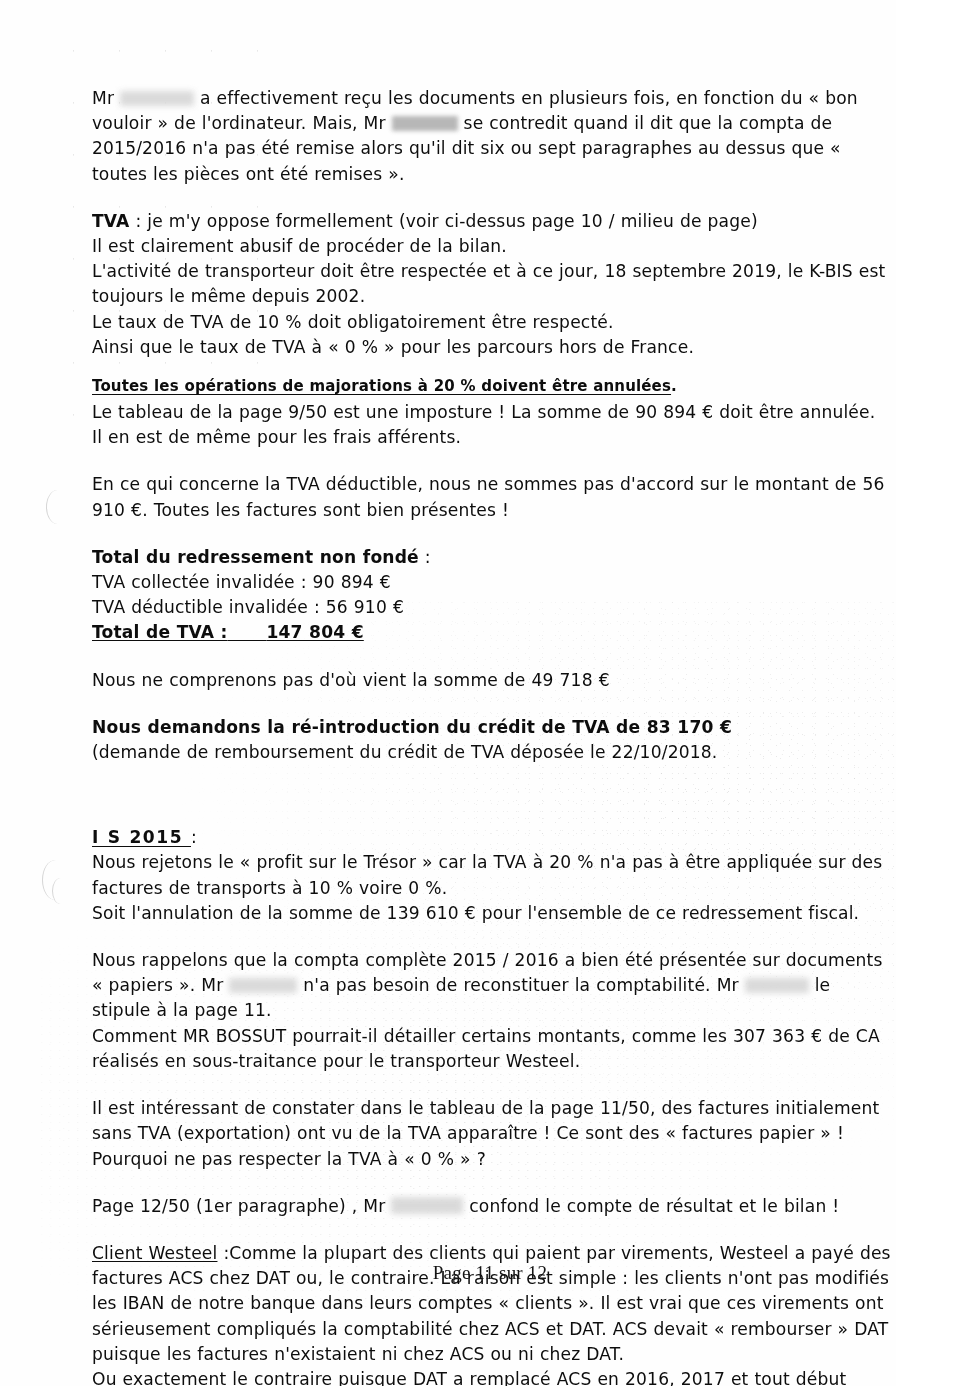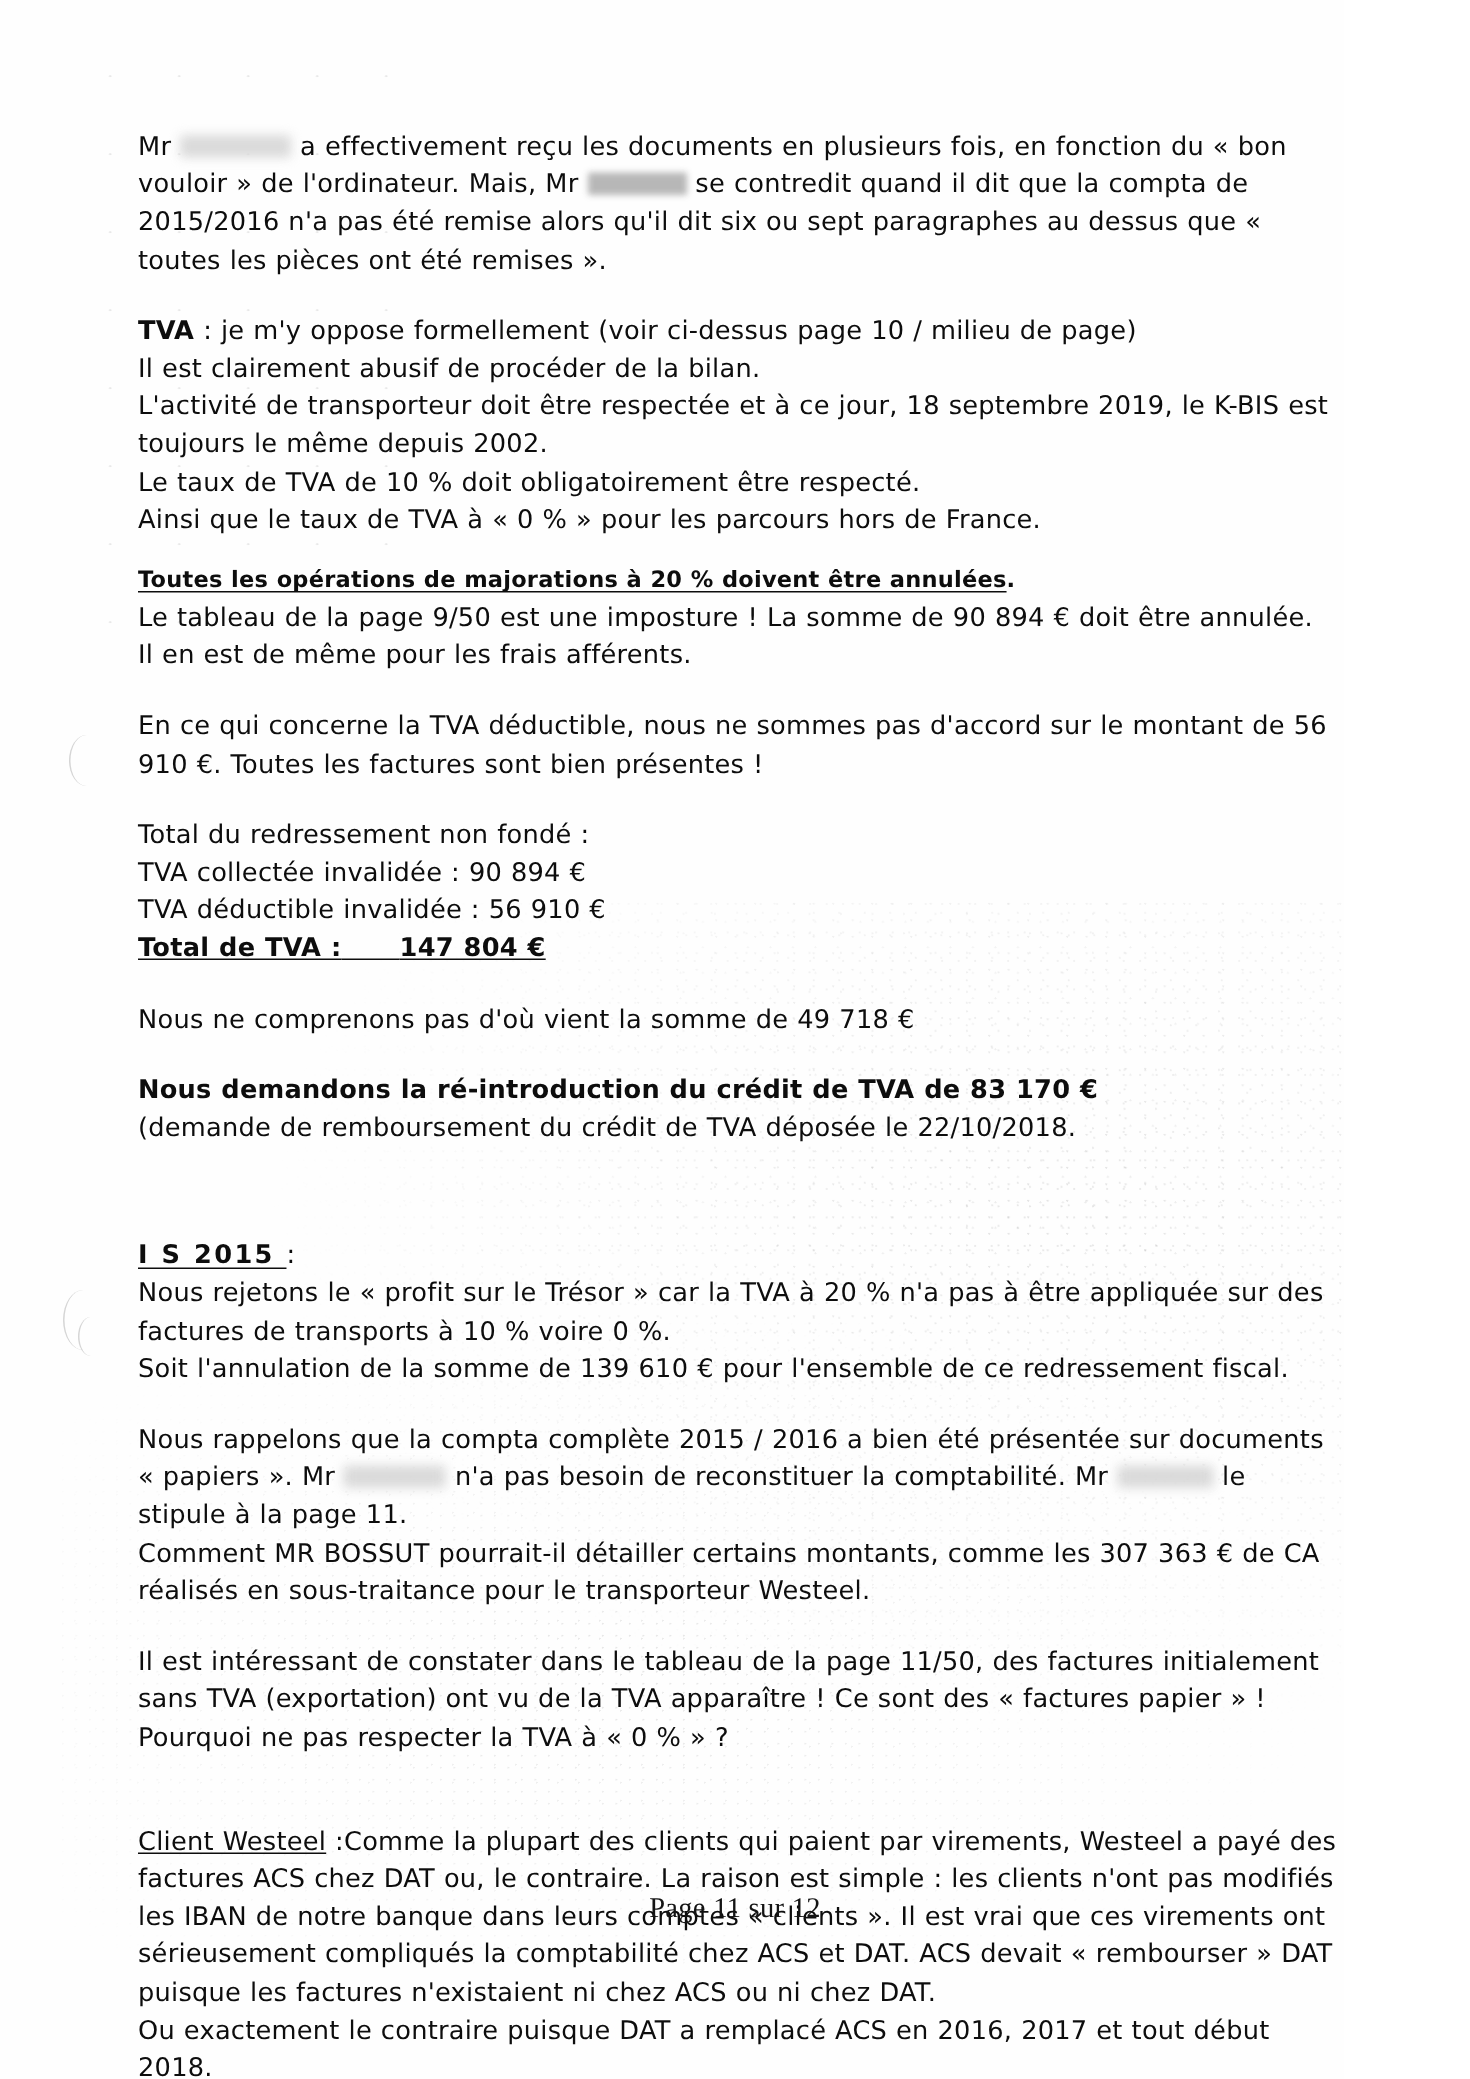--- a/index.html
+++ b/index.html
@@ -83,21 +83,21 @@
     font-size: 17.1px;
     line-height: 25.2px;
     letter-spacing: .01em;
     word-spacing: .02em;
   }
 
   .gap-sm { height: 13px; }
   .gap-md { height: 22px; }
   .gap-xl { height: 60px; }
 
-  .bold   { font-weight: normal; }
+  .bold   { font-weight: bold; }
   .uline  { text-decoration: underline; text-underline-offset: 2px; }
   .bu     { font-weight: bold; text-underline-offset: 2px; }
 
   .heading-big {
     font-size: 15px;
     font-weight: bold;
     line-height: 27px;
   }
   .heading-big .uline { text-underline-offset: 3px; }
 
@@ -204,20 +204,21 @@
     <p><span>Nous rappelons que la compta complète 2015 / 2016 a bien été présentée sur documents « papiers ». Mr </span><span class="redact light" style="width:68px;height:15px;"></span><span> n'a pas besoin de reconstituer la comptabilité. Mr </span><span class="redact light" style="width:64px;height:15px;"></span><span> le stipule à la page 11.</span></p>
     <p>Comment MR BOSSUT pourrait-il détailler certains montants, comme les 307 363 € de CA réalisés en sous-traitance pour le transporteur Westeel.</p>
 
     <div class="gap-md"></div>
 
     <p>Il est intéressant de constater dans le tableau de la page 11/50, des factures initialement sans TVA (exportation) ont vu de la TVA apparaître ! Ce sont des « factures papier » !</p>
     <p>Pourquoi ne pas respecter la TVA à « 0 % » ?</p>
 
     <div class="gap-md"></div>
 
+    <p><span>Page 12/50 (1er paragraphe) , Mr </span><span class="redact light" style="width:72px;height:17px;"></span><span> confond le compte de résultat et le bilan !</span></p>
 
     <div class="gap-md"></div>
 
     <p><span class="uline">Client Westeel</span><span> :Comme la plupart des clients qui paient par virements, Westeel a payé des factures ACS chez DAT ou, le contraire. La raison est simple : les clients n'ont pas modifiés les IBAN de notre banque dans leurs comptes « clients ». Il est vrai que ces virements ont sérieusement compliqués la comptabilité chez ACS et DAT. ACS devait « rembourser » DAT puisque les factures n'existaient ni chez ACS ou ni chez DAT.</span></p>
     <p>Ou exactement le contraire puisque DAT a remplacé ACS en 2016, 2017 et tout début 2018.</p>
 
   </div>
 
   <div class="footer">Page 11 sur 12</div>
 

